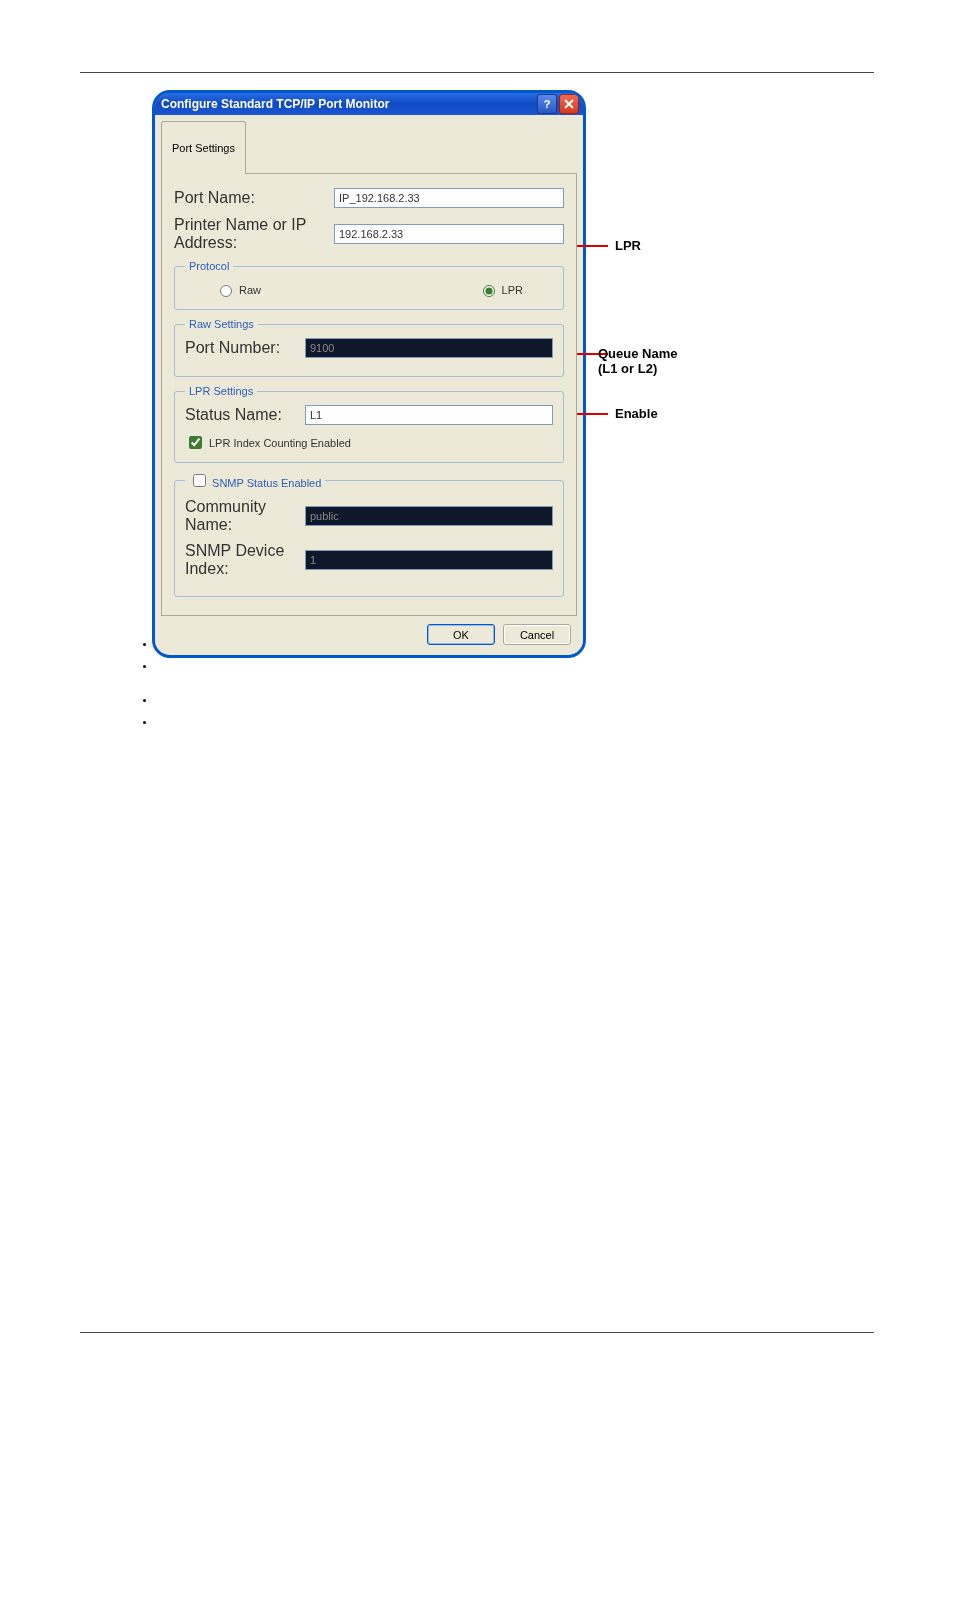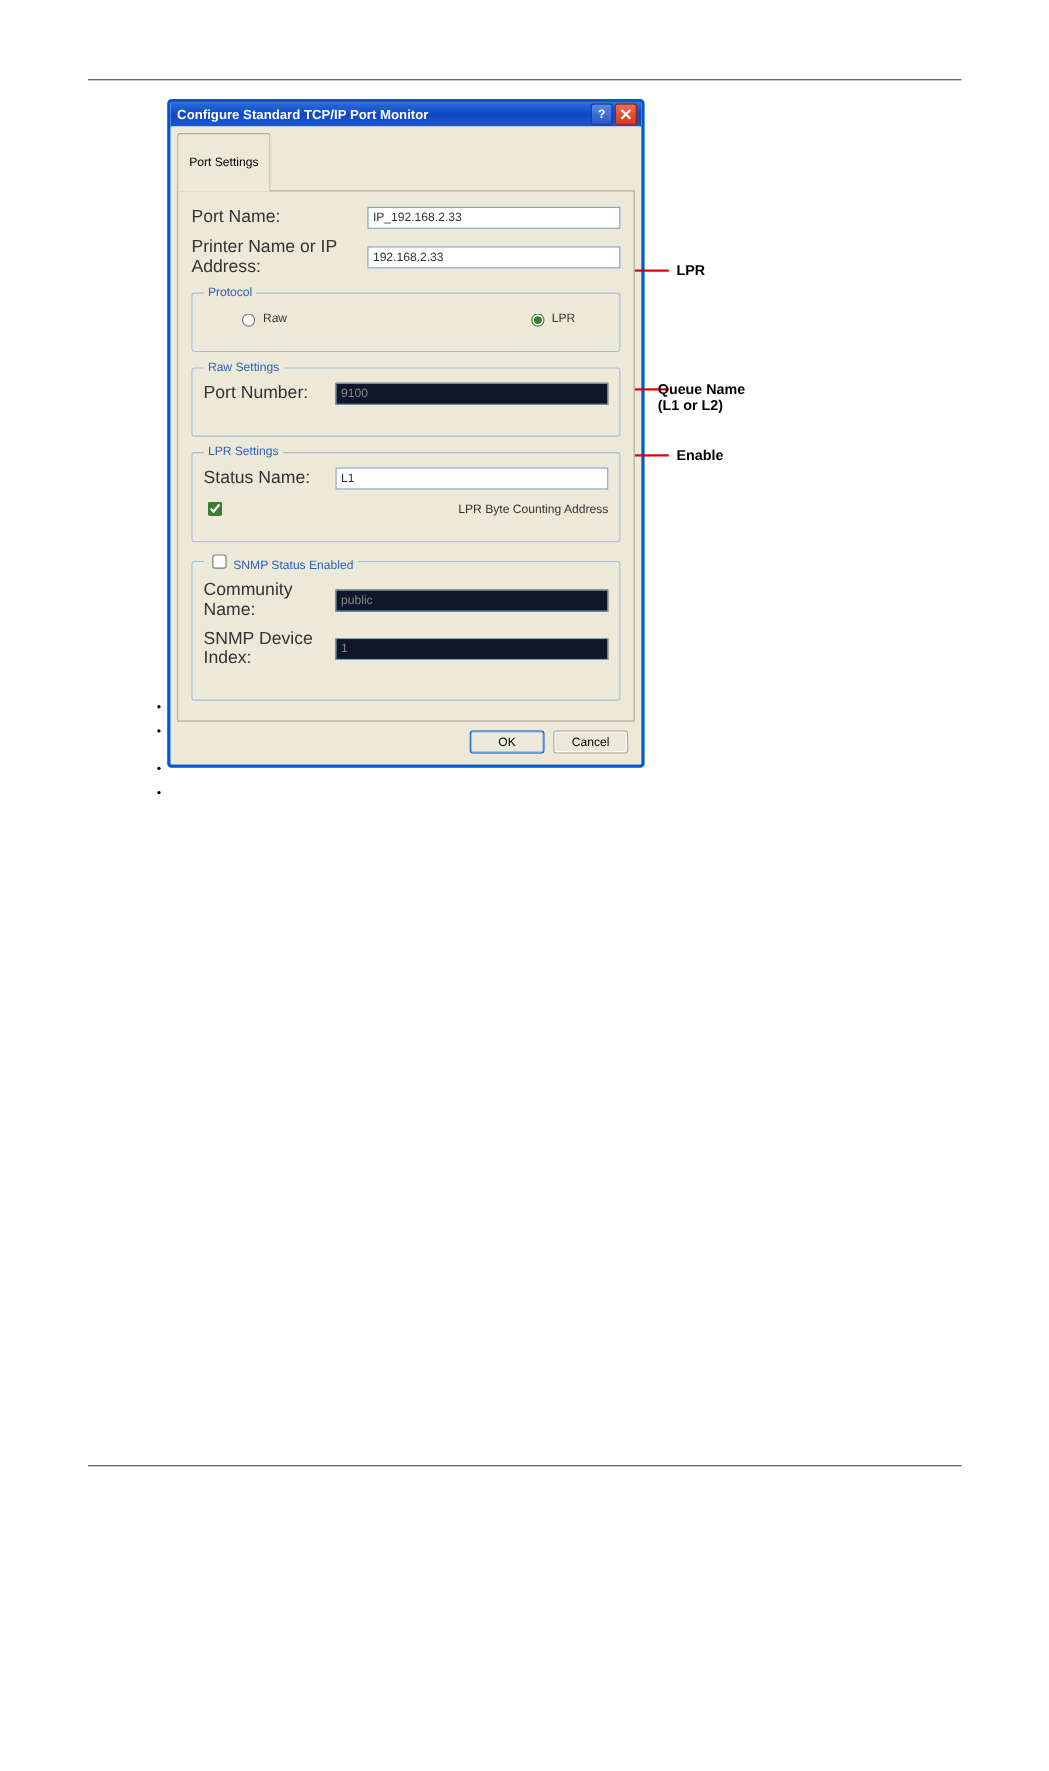--- a/index.html
+++ b/index.html
@@ -28,21 +28,21 @@
     border-top: 1px solid #444;
   }
   .dialog-wrap {
     position: absolute;
     left: 152px;
     top: 90px;
   }
   .dialog {
     width: 428px;
     border: 3px solid #0058cc;
-    border-radius: 4px;
+    border-radius: 18px;
     overflow: hidden;
     box-shadow: 0 0 0 1px #0a2f88 inset;
   }
   .titlebar {
     height: 22px;
     background: linear-gradient(to bottom, #2a6de0, #0f49c4 50%, #1c57d0);
     display: flex;
     align-items: center;
     padding: 0 4px 0 6px;
     color: #fff;
@@ -97,34 +97,34 @@
     background: #fff;
     font-size: 11px;
     padding: 0 4px;
     color: #333;
   }
   .txt.disabled { background: #0f172a; color: #888; }
   fieldset {
     border: 1px solid #a7bcd8;
     border-radius: 3px;
     margin: 6px 0 8px 0;
-    padding: 8px 10px 20px 10px;
+    padding: 8px 10px 10px 10px;
   }
   fieldset legend {
     color: #2b5fb8;
     font-size: 11px;
     padding: 0 4px;
   }
   .proto-row {
     display: flex;
     align-items: center;
     padding: 2px 30px;
   }
   .proto-row .spacer { flex: 1; }
-  .radiolabel { display: flex; align-items: center; gap: 4px; font-size: 11px; color: #333; justify-content: space-between; }
+  .radiolabel { display: flex; align-items: center; gap: 4px; font-size: 11px; color: #333; }
   input[type=radio] { width:12px; height:12px; accent-color:#3b7c2e; }
   input[type=checkbox] { width:13px; height:13px; accent-color:#3b7c2e; }
   .disabled-text { color: #9a988f; }
   .dlg-buttons {
     display: flex;
     justify-content: flex-end;
     gap: 8px;
     padding: 8px 6px 2px 0;
   }
   .winbtn {
@@ -226,21 +226,21 @@
         </fieldset>
 
         <fieldset>
           <legend>LPR Settings</legend>
           <div class="row">
             <label class="lbl" style="width:120px">Status Name:</label>
             <input class="txt" value="L1" style="">
           </div>
           <label class="radiolabel">
             <input type="checkbox" checked="" style="">
-            <span>LPR Byte Counting Address</span>
+            <span>LPR Index Counting Enabled</span>
           </label>
         </fieldset>
 
         <fieldset>
           <legend>
             <input type="checkbox" style="">
             <span>SNMP Status Enabled</span>
           </legend>
           <div class="row">
             <label class="lbl disabled-text" style="width:120px">Community Name:</label>

